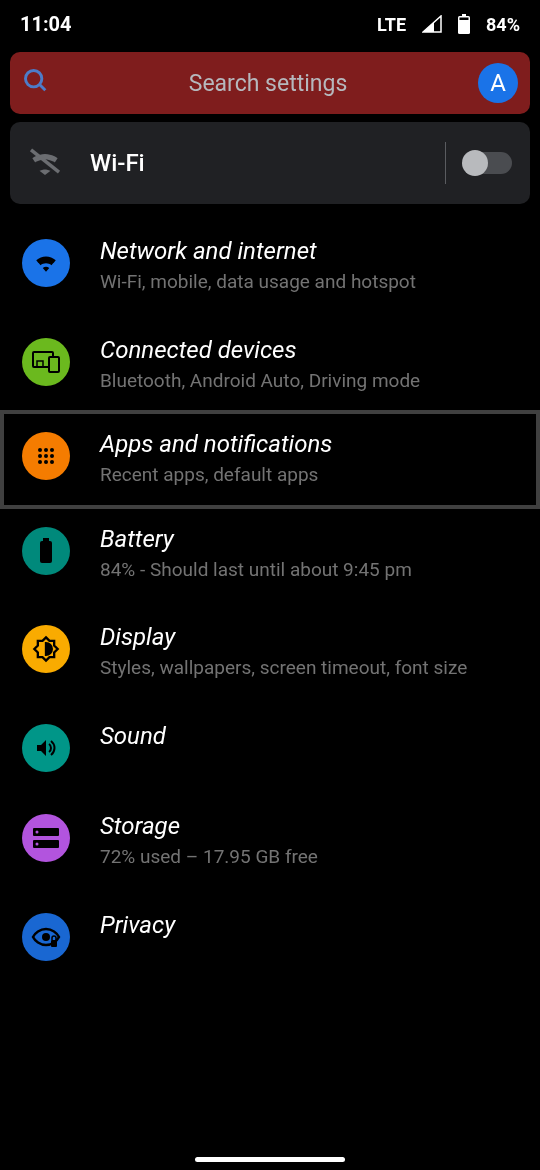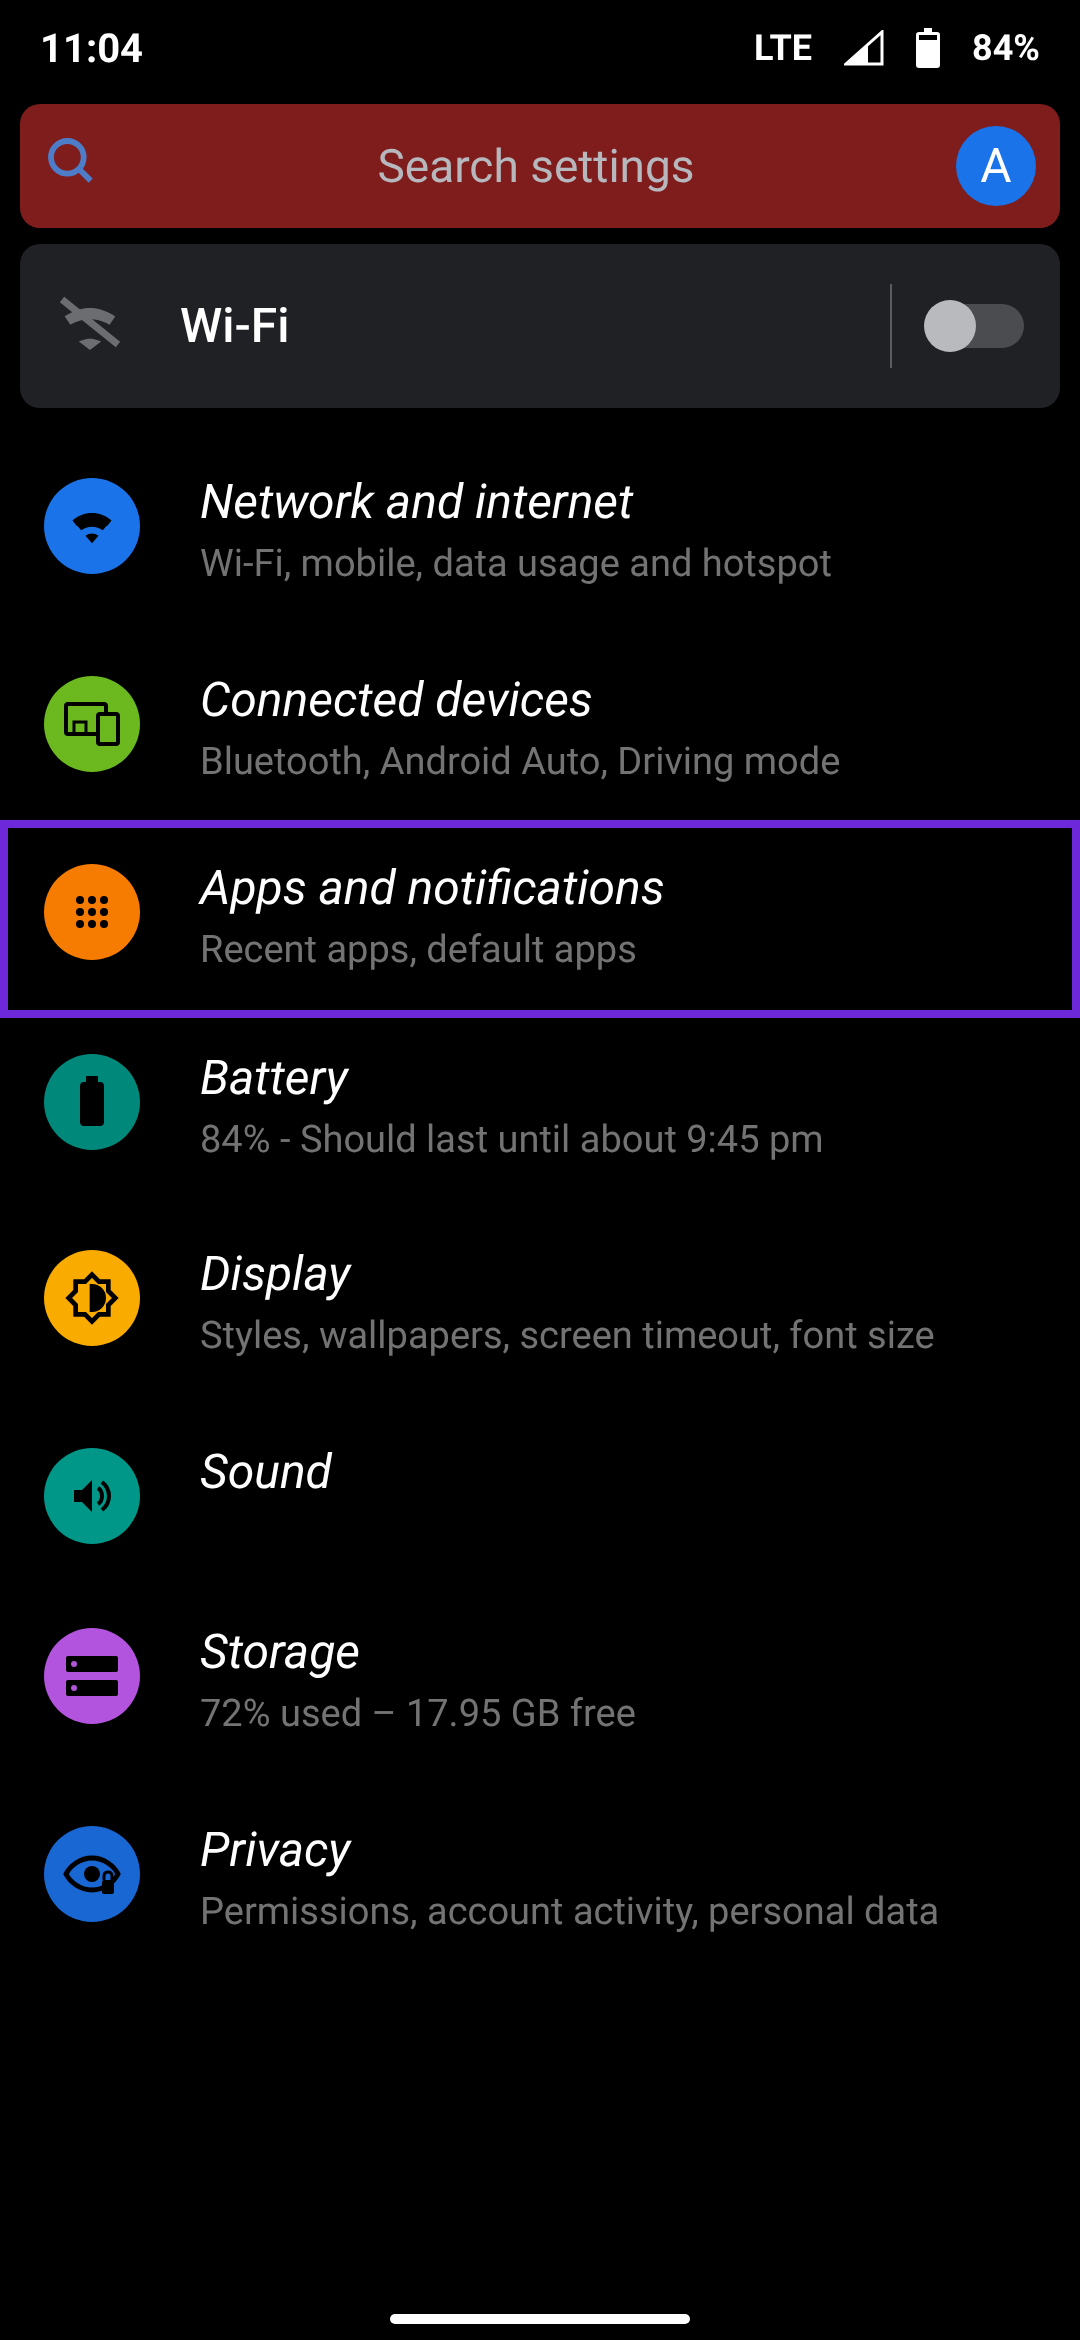--- a/index.html
+++ b/index.html
@@ -104,21 +104,21 @@
     .settings-list {
       padding: 8px 0;
     }
     .setting-item {
       display: flex;
       align-items: flex-start;
       padding: 20px 22px;
       gap: 30px;
     }
     .setting-item.highlighted {
-      border: 4px solid #6d28d9;
+      border: 4px solid #404040;
       margin: -4px 0;
       padding: 16px 18px;
     }
     .setting-icon {
       width: 48px;
       height: 48px;
       border-radius: 50%;
       display: flex;
       align-items: center;
       justify-content: center;
@@ -313,19 +313,18 @@
     <div class="setting-icon icon-blue2">
       <svg width="30" height="22" viewBox="0 0 30 22" fill="#000">
           <path d="M15 3 C9 3 4 7 2 11 C4 15 9 19 15 19 C21 19 26 15 28 11 C26 7 21 3 15 3 Z" fill="none" stroke="#000" stroke-width="2.5"></path>
           <circle cx="15" cy="11" r="4" fill="#000"></circle>
           <rect x="20" y="14" width="6" height="7" rx="1" fill="#000"></rect>
           <path d="M21 14 L21 12 C21 10.5 22 10 23 10 C24 10 25 10.5 25 12 L25 14" fill="none" stroke="#000" stroke-width="1.5"></path>
         </svg>
     </div>
     <div class="setting-text">
       <div class="setting-title">Privacy</div>
-      <div class="setting-subtitle">Permissions, account activity, personal data</div>
     </div>
   </div>
 
 </div>
 
 <div class="nav-bar"></div>
 
 </body></html>

